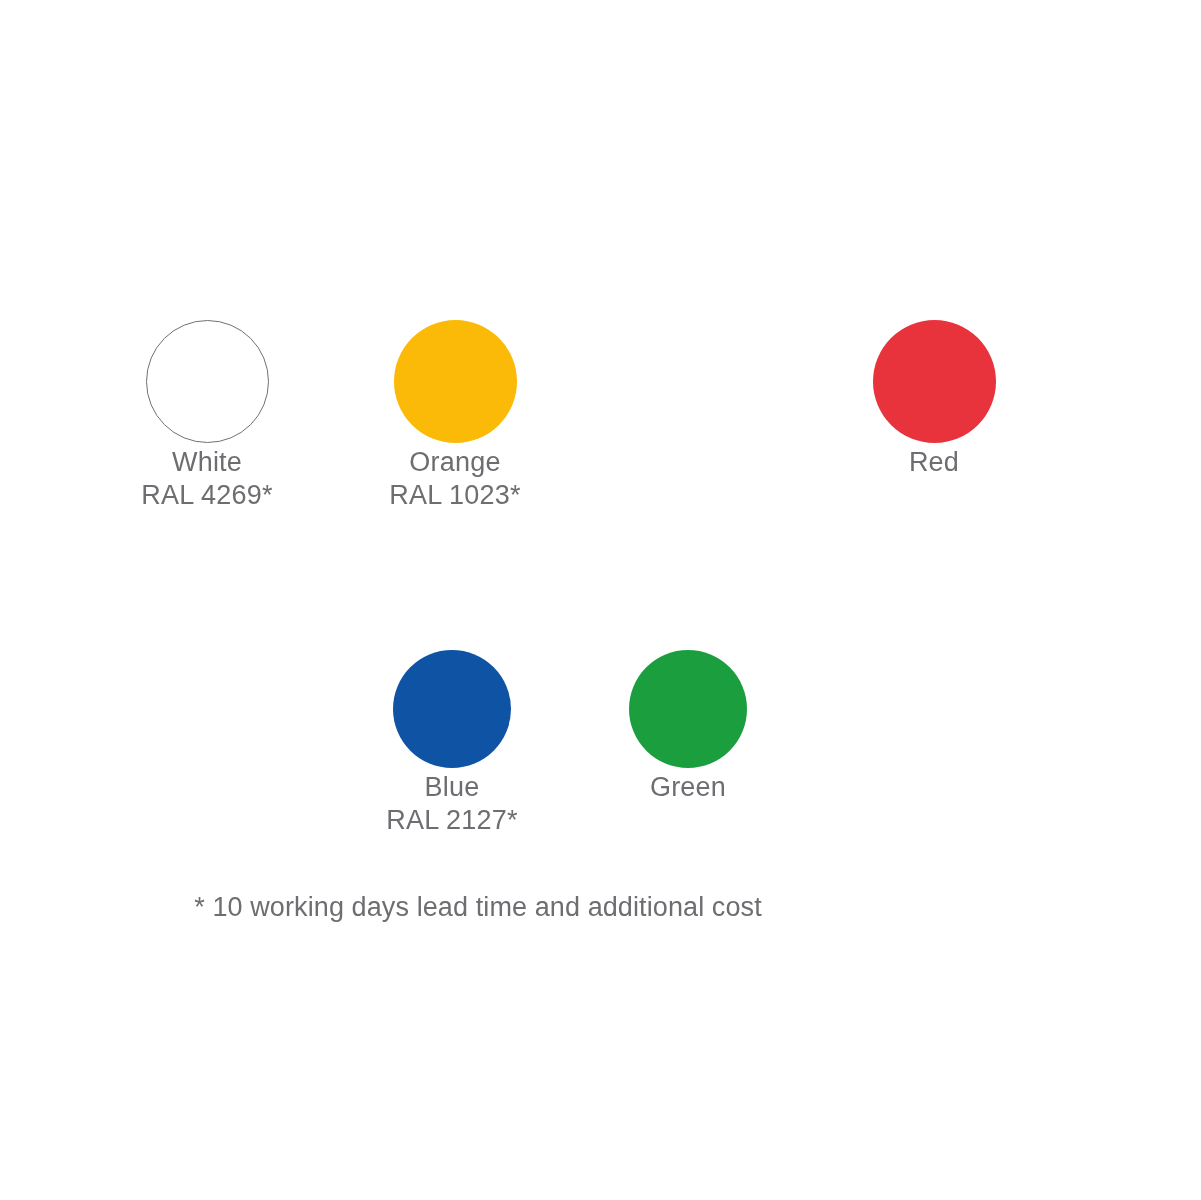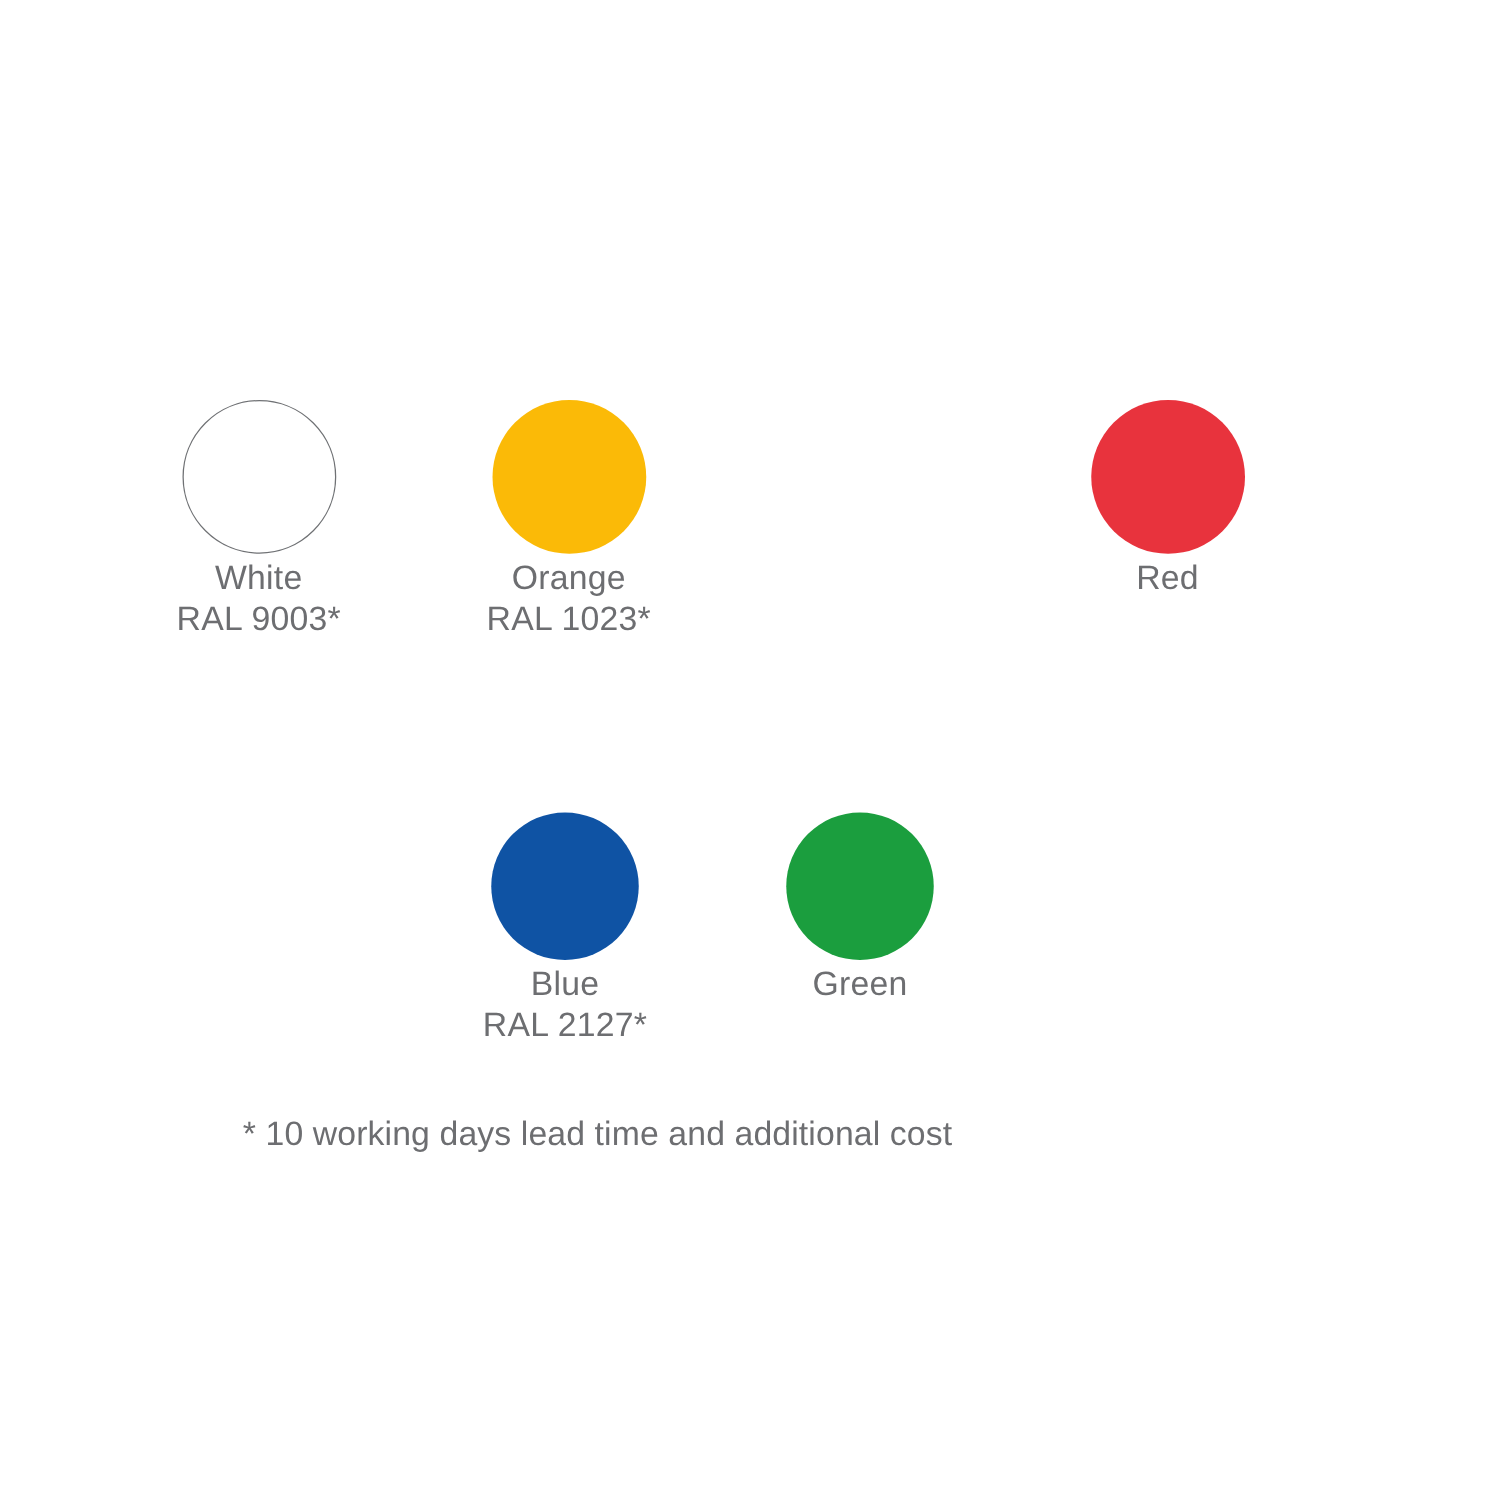--- a/index.html
+++ b/index.html
@@ -99,21 +99,21 @@
 <body>
 
 <div id="swatch-board">
 
   <div class="swatch row1" id="swatch-white">
     <div class="swatch-dot-wrap">
       <span class="swatch-dot" id="dot-white" style="background: rgb(255, 255, 255);"></span>
     </div>
     <div class="swatch-label">
       <span class="swatch-name">White</span>
-      <span class="swatch-code">RAL 9003*</span>
+      <span class="swatch-code">RAL 4269*</span>
     </div>
   </div>
 
   <div class="swatch row1" id="swatch-yellow">
     <div class="swatch-dot-wrap">
       <span class="swatch-dot" id="dot-yellow" style="background: rgb(251, 186, 7);"></span>
     </div>
     <div class="swatch-label">
       <span class="swatch-name">Orange</span>
       <span class="swatch-code">RAL 1023*</span>

